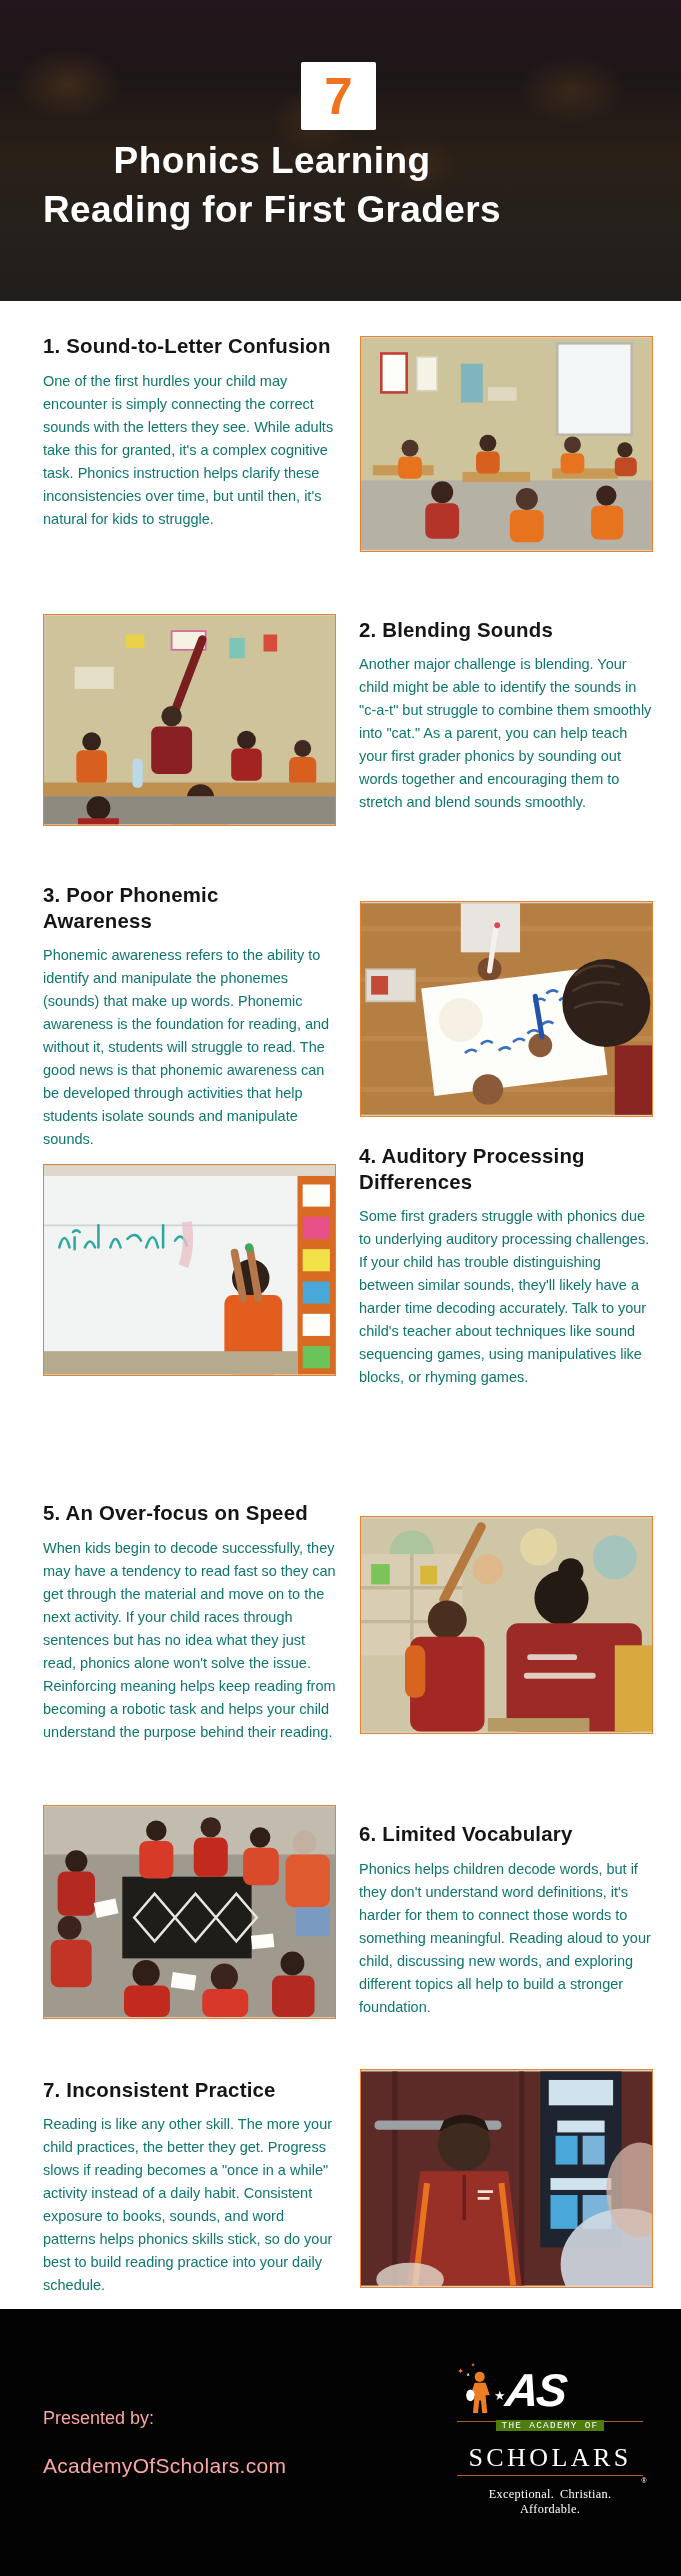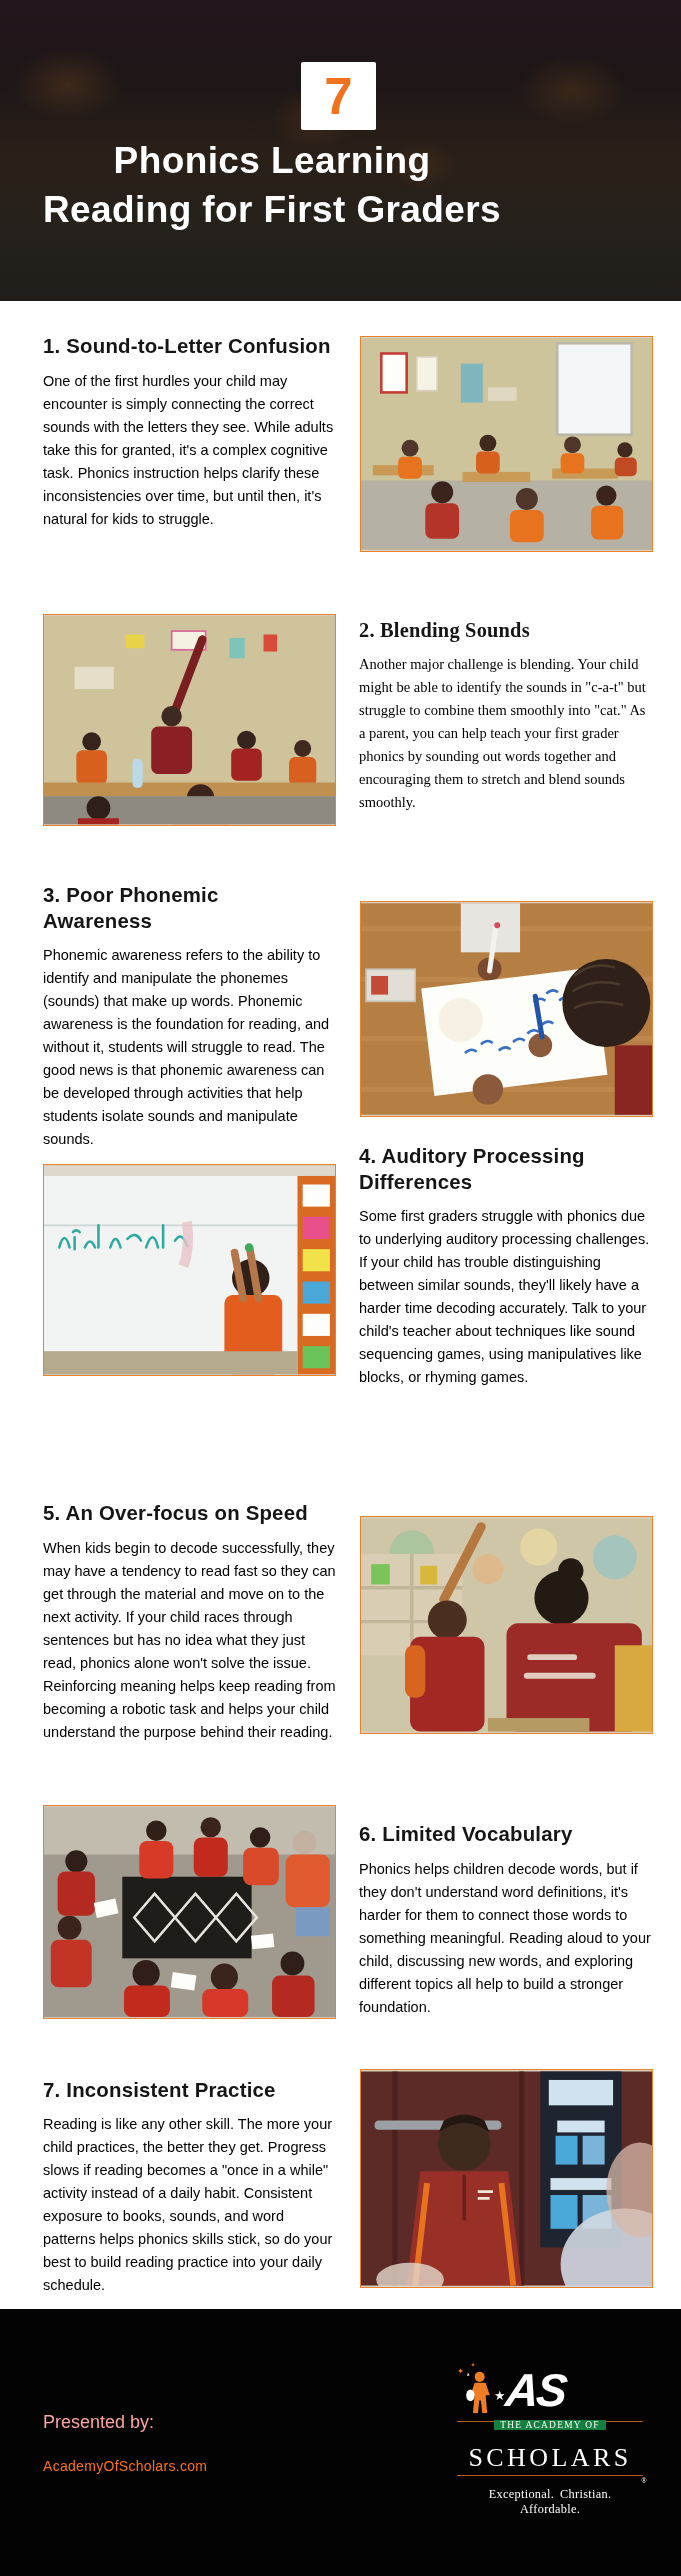--- a/index.html
+++ b/index.html
@@ -19,62 +19,62 @@
   .hero-badge{position:absolute;left:301px;top:62px;width:75px;height:68px;background:#ffffff;
       display:flex;align-items:center;justify-content:center;border-radius:1.7px;}
   .hero-badge span{color:#F0721F;font-size:51px;font-weight:700;line-height:1;}
   .hero-title{position:absolute;left:0;top:136px;width:544px;margin:0;text-align:center;
       color:#ffffff;font-size:37px;font-weight:700;line-height:49px;letter-spacing:0.4px;}
 
   
   .sec{position:absolute;left:43px;width:600px;display:flex;gap:23px;align-items:flex-start;}
   .txt{width:294px;flex:0 0 294px;}
   .txt h2{margin:0 0 10.2px 0;font-size:20.4px;line-height:25.5px;font-weight:700;color:#151515;letter-spacing:0.2px;}
-  .txt p{margin:0;font-size:14.5px;line-height:23px;color:#000000;}
+  .txt p{margin:0;font-size:14.5px;line-height:23px;color:#0f766e;}
   .pic{margin:0;flex:0 0 293px;width:293px;border:1.7px solid #E8822F;box-sizing:border-box;
        background:#d8d0bc;display:block;}
   .pic svg{display:block;width:100%;height:100%;}
 
   .s1{top:334px;}
   .s2{top:611px;}
   .s3{top:883px;}
   .s4{top:1144px;}
   .s5{top:1501px;}
   .s6{top:1805px;}
   .s7{top:2069px;}
   .s1 .pic{height:216px;margin-top:1.7px;}
   .s2 .pic{height:212px;margin-top:3.4px;}
-  .s2 .txt{padding-top:6.8px;font-family:Liberation Serif, serif;}
+  .s2 .txt{padding-top:6.8px;}
   .s3 .pic{height:216px;margin-top:18px;}
   .s3 .txt h2{max-width:213px;}
   .s4 .pic{height:212px;margin-top:19.6px;}
   .s5 .pic{height:218px;margin-top:14.5px;}
   .s6 .pic{height:214px;}
   .s6 .txt{padding-top:17px;}
   .s7 .pic{height:219px;}
   .s7 .txt{padding-top:8.5px;}
 
   
   .footer{position:absolute;left:0;top:2309px;width:681px;height:267px;background:#030303;
       display:flex;align-items:center;justify-content:space-between;box-sizing:border-box;
       padding:0 38px 0 43px;color:#fff;}
   .pb-label{font-size:18px;color:#fca5a5;margin-bottom:25px;}
-  .pb-site{font-size:14px;color:#f97316;letter-spacing:0.3px;}
+  .pb-site{font-size:21px;color:#fca5a5;letter-spacing:0.3px;}
   .logo{width:186px;text-align:center;position:relative;}
   .logo-top{position:relative;height:46px;text-align:left;}
   .logo-figure{position:absolute;left:5.1px;top:1.7px;}
   .logo-star-o1{position:absolute;left:0;top:-1.7px;color:#ef7d23;font-size:8.5px;}
   .logo-star-o2{position:absolute;left:13.6px;top:-6.8px;color:#ef7d23;font-size:6px;}
   .logo-star-w{position:absolute;left:37px;top:20.4px;color:#ffffff;font-size:12.8px;}
   .logo-as{position:absolute;left:49px;top:-5.1px;font-style:italic;font-weight:700;font-size:46px;
       letter-spacing:-2.6px;color:#ffffff;transform:skewX(-6deg);}
   .logo-academy{position:relative;margin-top:1.7px;height:11px;}
   .logo-academy::before{content:"";position:absolute;left:0;right:0;top:5.1px;border-top:1.7px solid #b65d1e;}
-  .logo-academy span{position:relative;background:#15803d;padding:0 6px;
-      font-family:Liberation Serif, serif;font-size:9.4px;letter-spacing:1.3px;color:#ffffff;}
+  .logo-academy span{position:relative;background:#4d7c0f;padding:0 6px;
+      font-family:Liberation Mono, monospace;font-size:9.4px;letter-spacing:1.3px;color:#ffffff;}
   .logo-scholars{font-family:"Liberation Serif","DejaVu Serif",serif;font-size:26px;letter-spacing:3.4px;
       color:#ffffff;margin-top:16px;}
   .logo-rule{position:relative;border-top:1.7px solid #b65d1e;margin-top:2.6px;height:7.7px;}
   .logo-reg{position:absolute;right:-3.4px;top:0.9px;font-size:6.8px;color:#ffffff;}
   .logo-tagline{font-family:"Liberation Serif","DejaVu Serif",serif;font-size:12.3px;color:#ffffff;
       margin-top:3.4px;letter-spacing:0.3px;word-spacing:2.6px;}
 </style>
 </head>
 <body>
 

